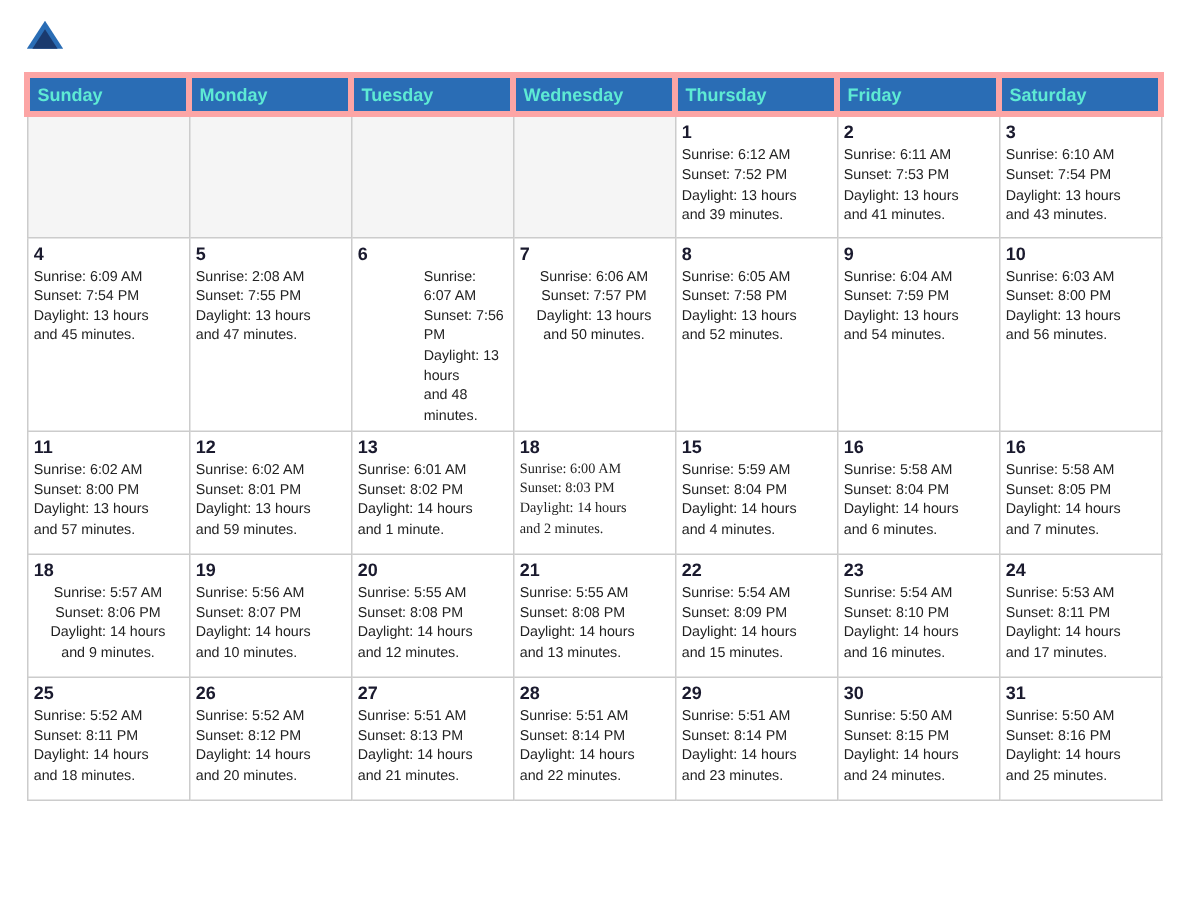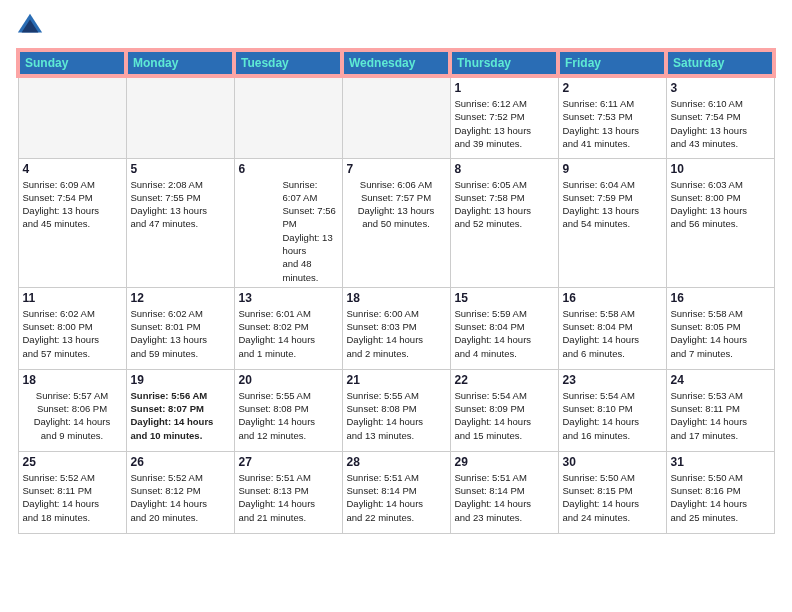--- a/index.html
+++ b/index.html
@@ -226,21 +226,21 @@
           </td>
           <td>
             <span class="day-number">13</span>
             <div class="day-detail" style="white-space: pre-line;">Sunrise: 6:01 AM
 Sunset: 8:02 PM
 Daylight: 14 hours
 and 1 minute.</div>
           </td>
           <td>
             <span class="day-number">18</span>
-            <div class="day-detail" style="white-space: pre-line;">Sunrise: 6:00 AM
+            <div class="day-detail" style="white-space: pre-line; font-family: Liberation Serif, serif;">Sunrise: 6:00 AM
 Sunset: 8:03 PM
 Daylight: 14 hours
 and 2 minutes.</div>
           </td>
           <td>
             <span class="day-number">15</span>
             <div class="day-detail" style="white-space: pre-line;">Sunrise: 5:59 AM
 Sunset: 8:04 PM
 Daylight: 14 hours
 and 4 minutes.</div>
@@ -263,21 +263,21 @@
         <tr>
           <td>
             <span class="day-number">18</span>
             <div class="day-detail" style="white-space: pre-line; text-align: center;">Sunrise: 5:57 AM
 Sunset: 8:06 PM
 Daylight: 14 hours
 and 9 minutes.</div>
           </td>
           <td>
             <span class="day-number">19</span>
-            <div class="day-detail" style="white-space: pre-line; font-weight: bold;">Sunrise: 5:56 AM
+            <div class="day-detail" style="white-space: pre-line;">Sunrise: 5:56 AM
 Sunset: 8:07 PM
 Daylight: 14 hours
 and 10 minutes.</div>
           </td>
           <td>
             <span class="day-number">20</span>
             <div class="day-detail" style="white-space: pre-line;">Sunrise: 5:55 AM
 Sunset: 8:08 PM
 Daylight: 14 hours
 and 12 minutes.</div>

